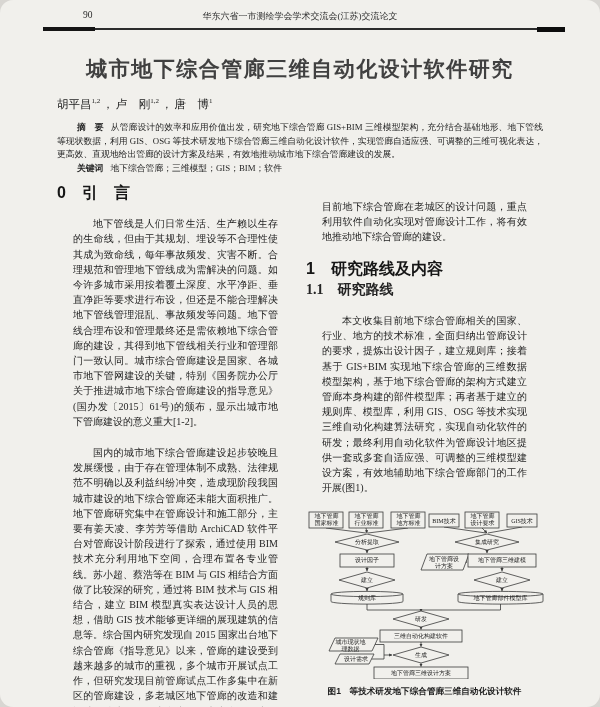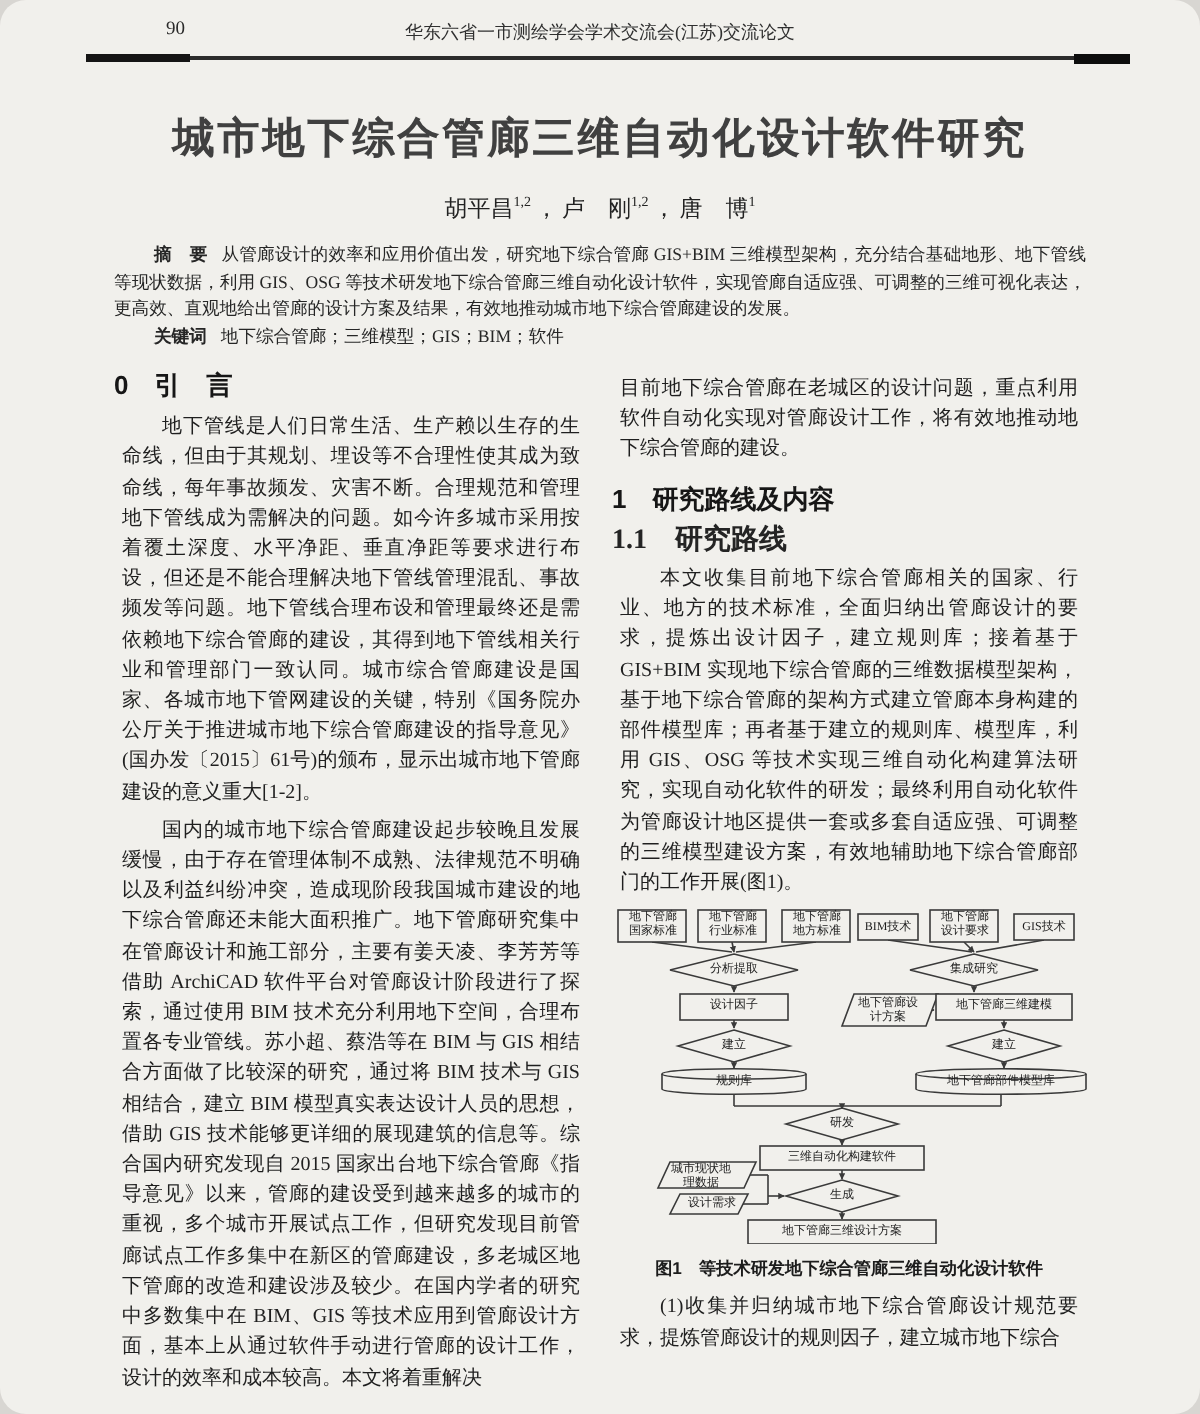--- a/index.html
+++ b/index.html
@@ -13,34 +13,34 @@
   .inner{position:relative;padding:10px 57px 0 57px;}
   
   .running{position:relative;height:14px;font-size:9px;color:#2f2f2f;text-align:center;}
   .pagenum{position:absolute;left:26px;top:0;font-size:9.5px;color:#2a2a2a;}
   .rule{position:relative;height:2px;background:#2c2c2c;margin:4px -6px 0 -6px;}
   .rule .art-l{position:absolute;left:-8px;top:-1px;width:52px;height:4px;background:#151515;}
   .rule .art-r{position:absolute;right:-16px;top:-1.5px;width:28px;height:5px;background:#0d0d0d;}
   
   .title{margin-top:25px;text-align:center;font-size:21px;font-weight:bold;letter-spacing:1.5px;
     font-family:"Liberation Sans","DejaVu Sans",sans-serif;color:#404040;}
-  .authors{margin-top:14px;text-align:center;font-size:11.5px;color:#222;}
+  .authors{margin-top:14px;font-size:11.5px;color:#222;}
   .authors sup{font-size:7px;}
   .authors .sep{padding:0 2px;}
   .affil{margin-top:7px;text-align:center;font-size:7.8px;color:#333;}
   
   .abstract{margin-top:9px;font-size:8.8px;line-height:13.5px;text-align:justify;color:#262626;}
   .abstract b{font-family:"Liberation Sans","DejaVu Sans",sans-serif;margin-right:7px;margin-left:20px;}
   .kw{margin-top:1px;}
   
   .columns{display:flex;gap:12px;margin-top:8px;}
   .col{width:237px;font-size:10px;line-height:15.2px;text-align:justify;color:#1f1f1f;}
-  .col p{margin:4px;}
+  .col p{margin:16px;}
   .col p.indent{text-indent:2em;}
-  h2.sec{font-size:13px;font-weight:bold;margin:9px 0 6px 0;
+  h2.sec{font-size:16px;font-weight:bold;margin:9px 0 6px 0;
     font-family:"Liberation Sans","DejaVu Sans",sans-serif;color:#161616;}
   h2.sec.first{margin-top:2px;}
   h3.subsec{font-size:14px;font-weight:bold;margin:6px 0 4px 0;color:#242424;}
   
   figure{margin:5px 0 0 0;padding:0;}
   .flowchart{position:relative;width:238px;height:168px;margin:0 auto;}
   .flowchart svg{position:absolute;left:0;top:0;}
   .fc-t{position:absolute;font-size:6px;line-height:7px;text-align:center;color:#1d1d1d;
     word-break:break-all;}
   figcaption{text-align:center;font-size:8.6px;font-weight:bold;margin-top:5px;

